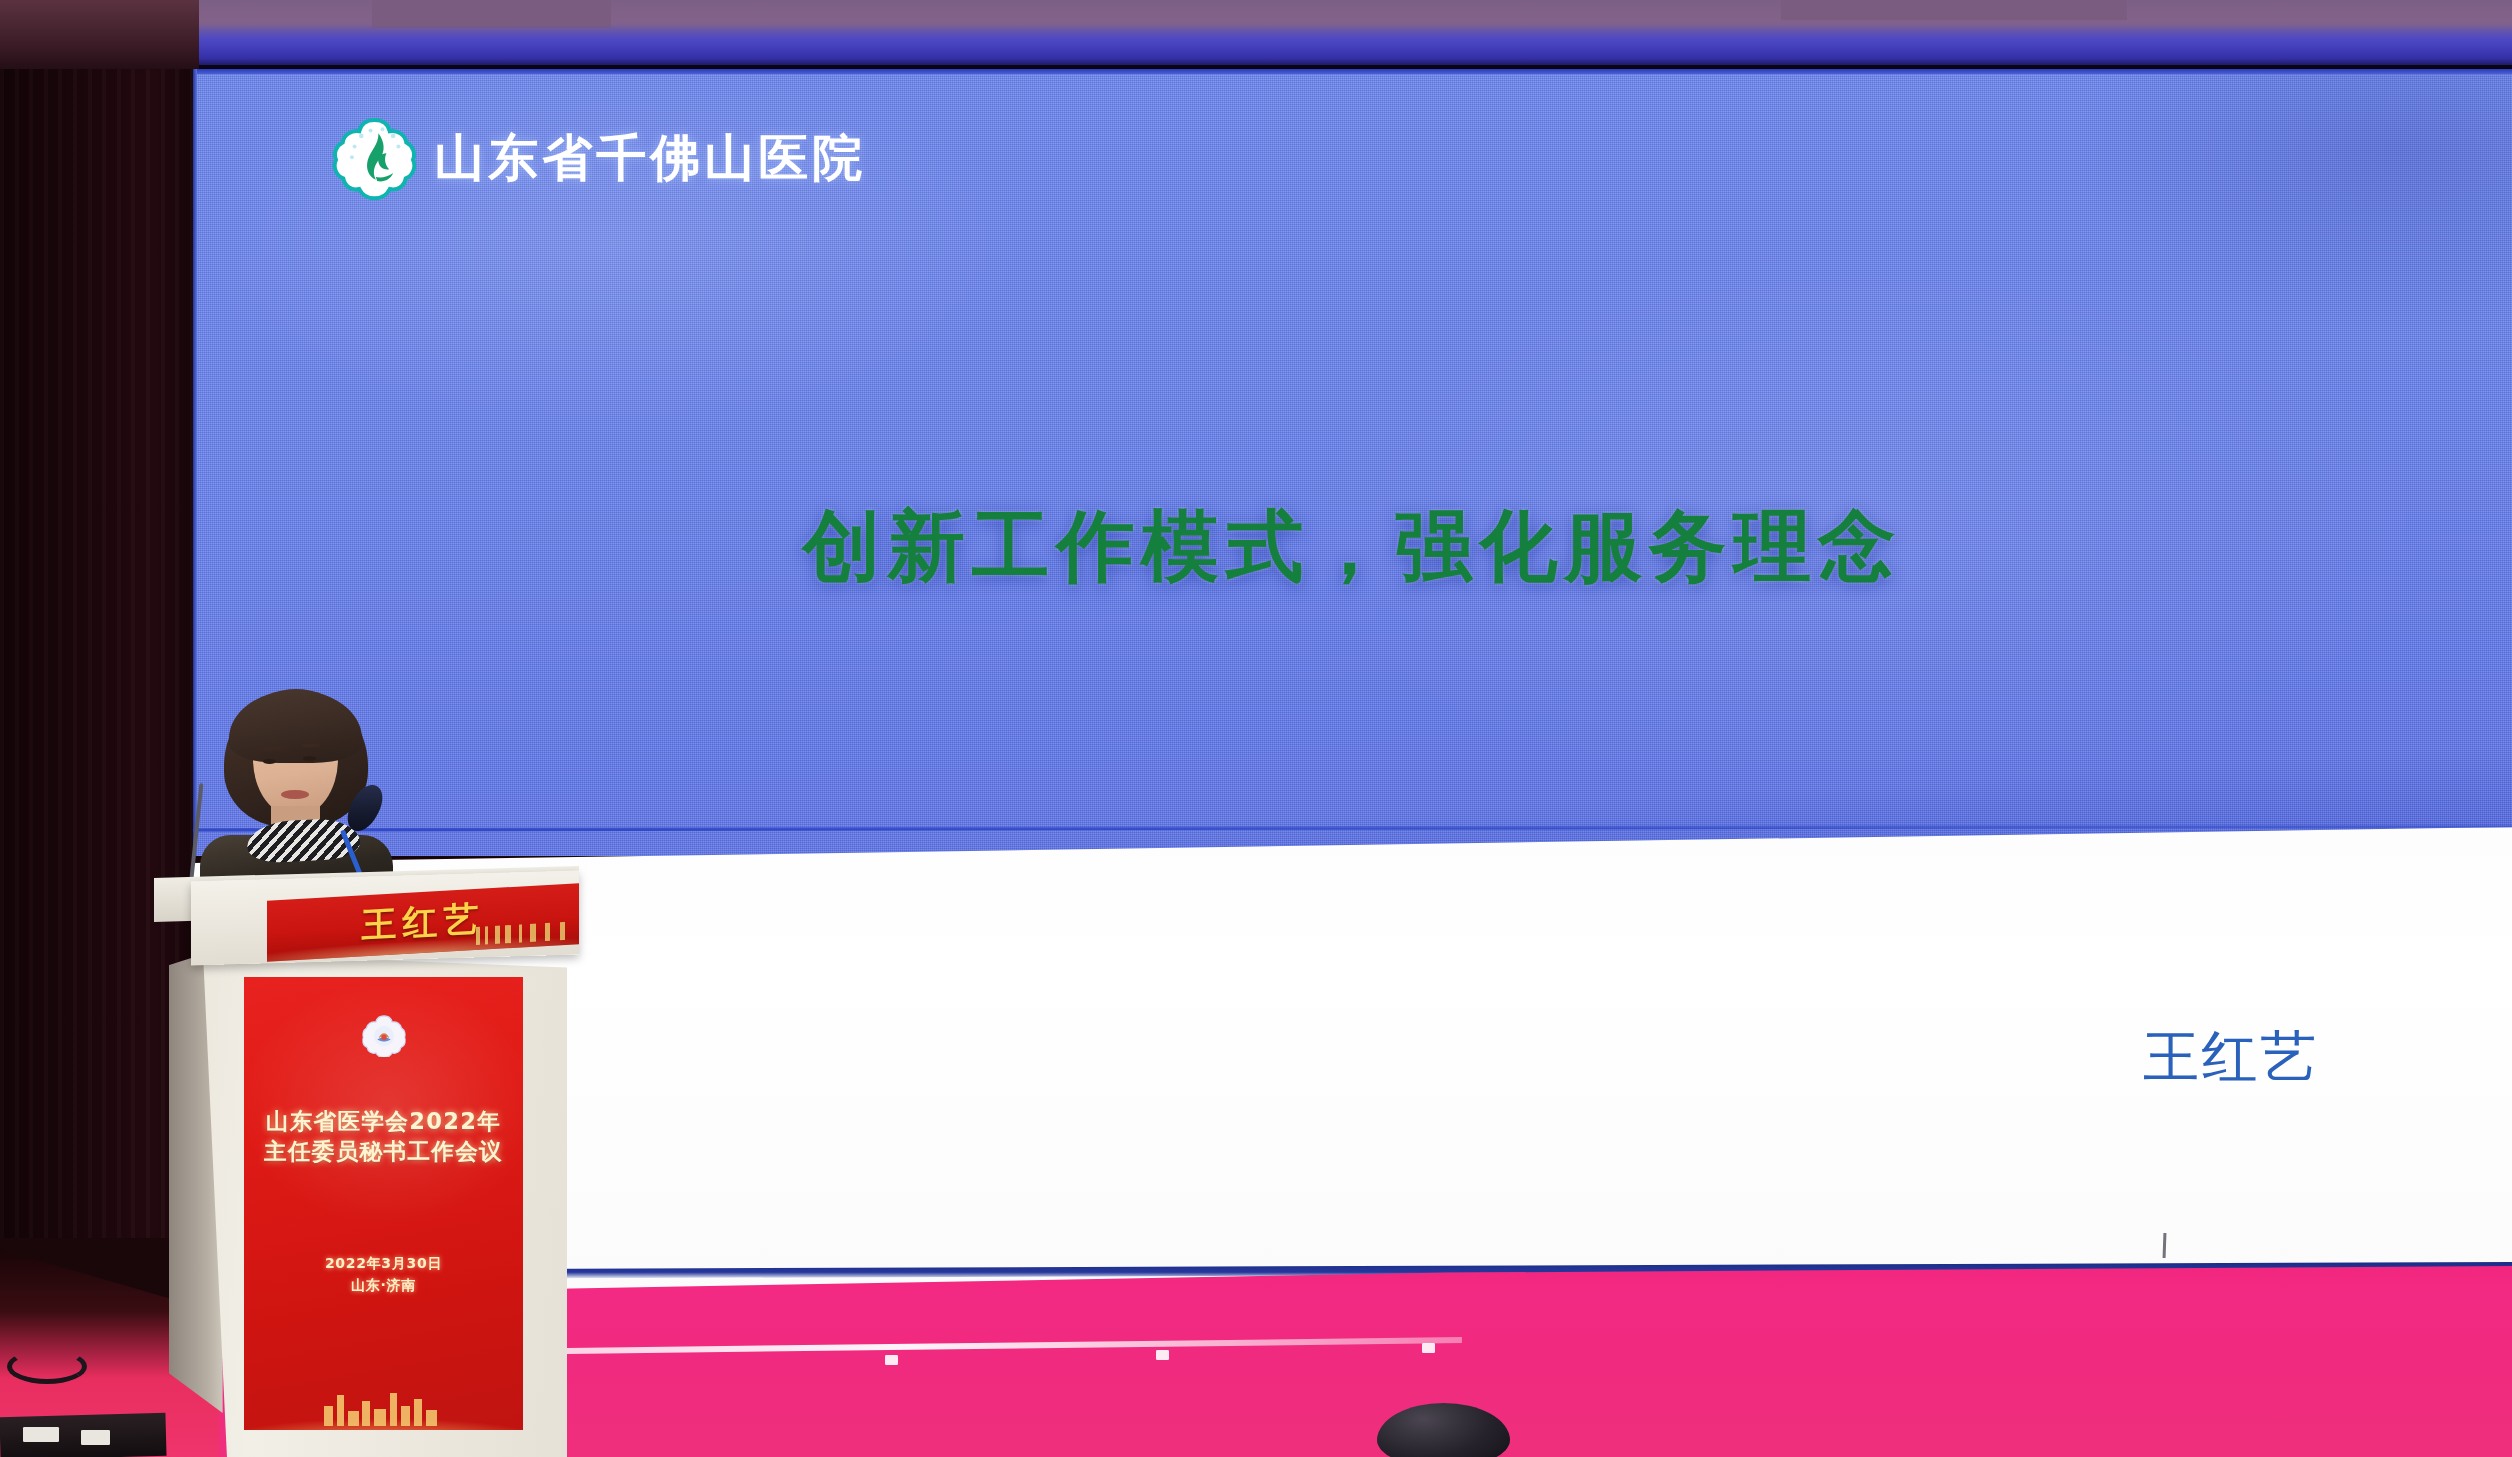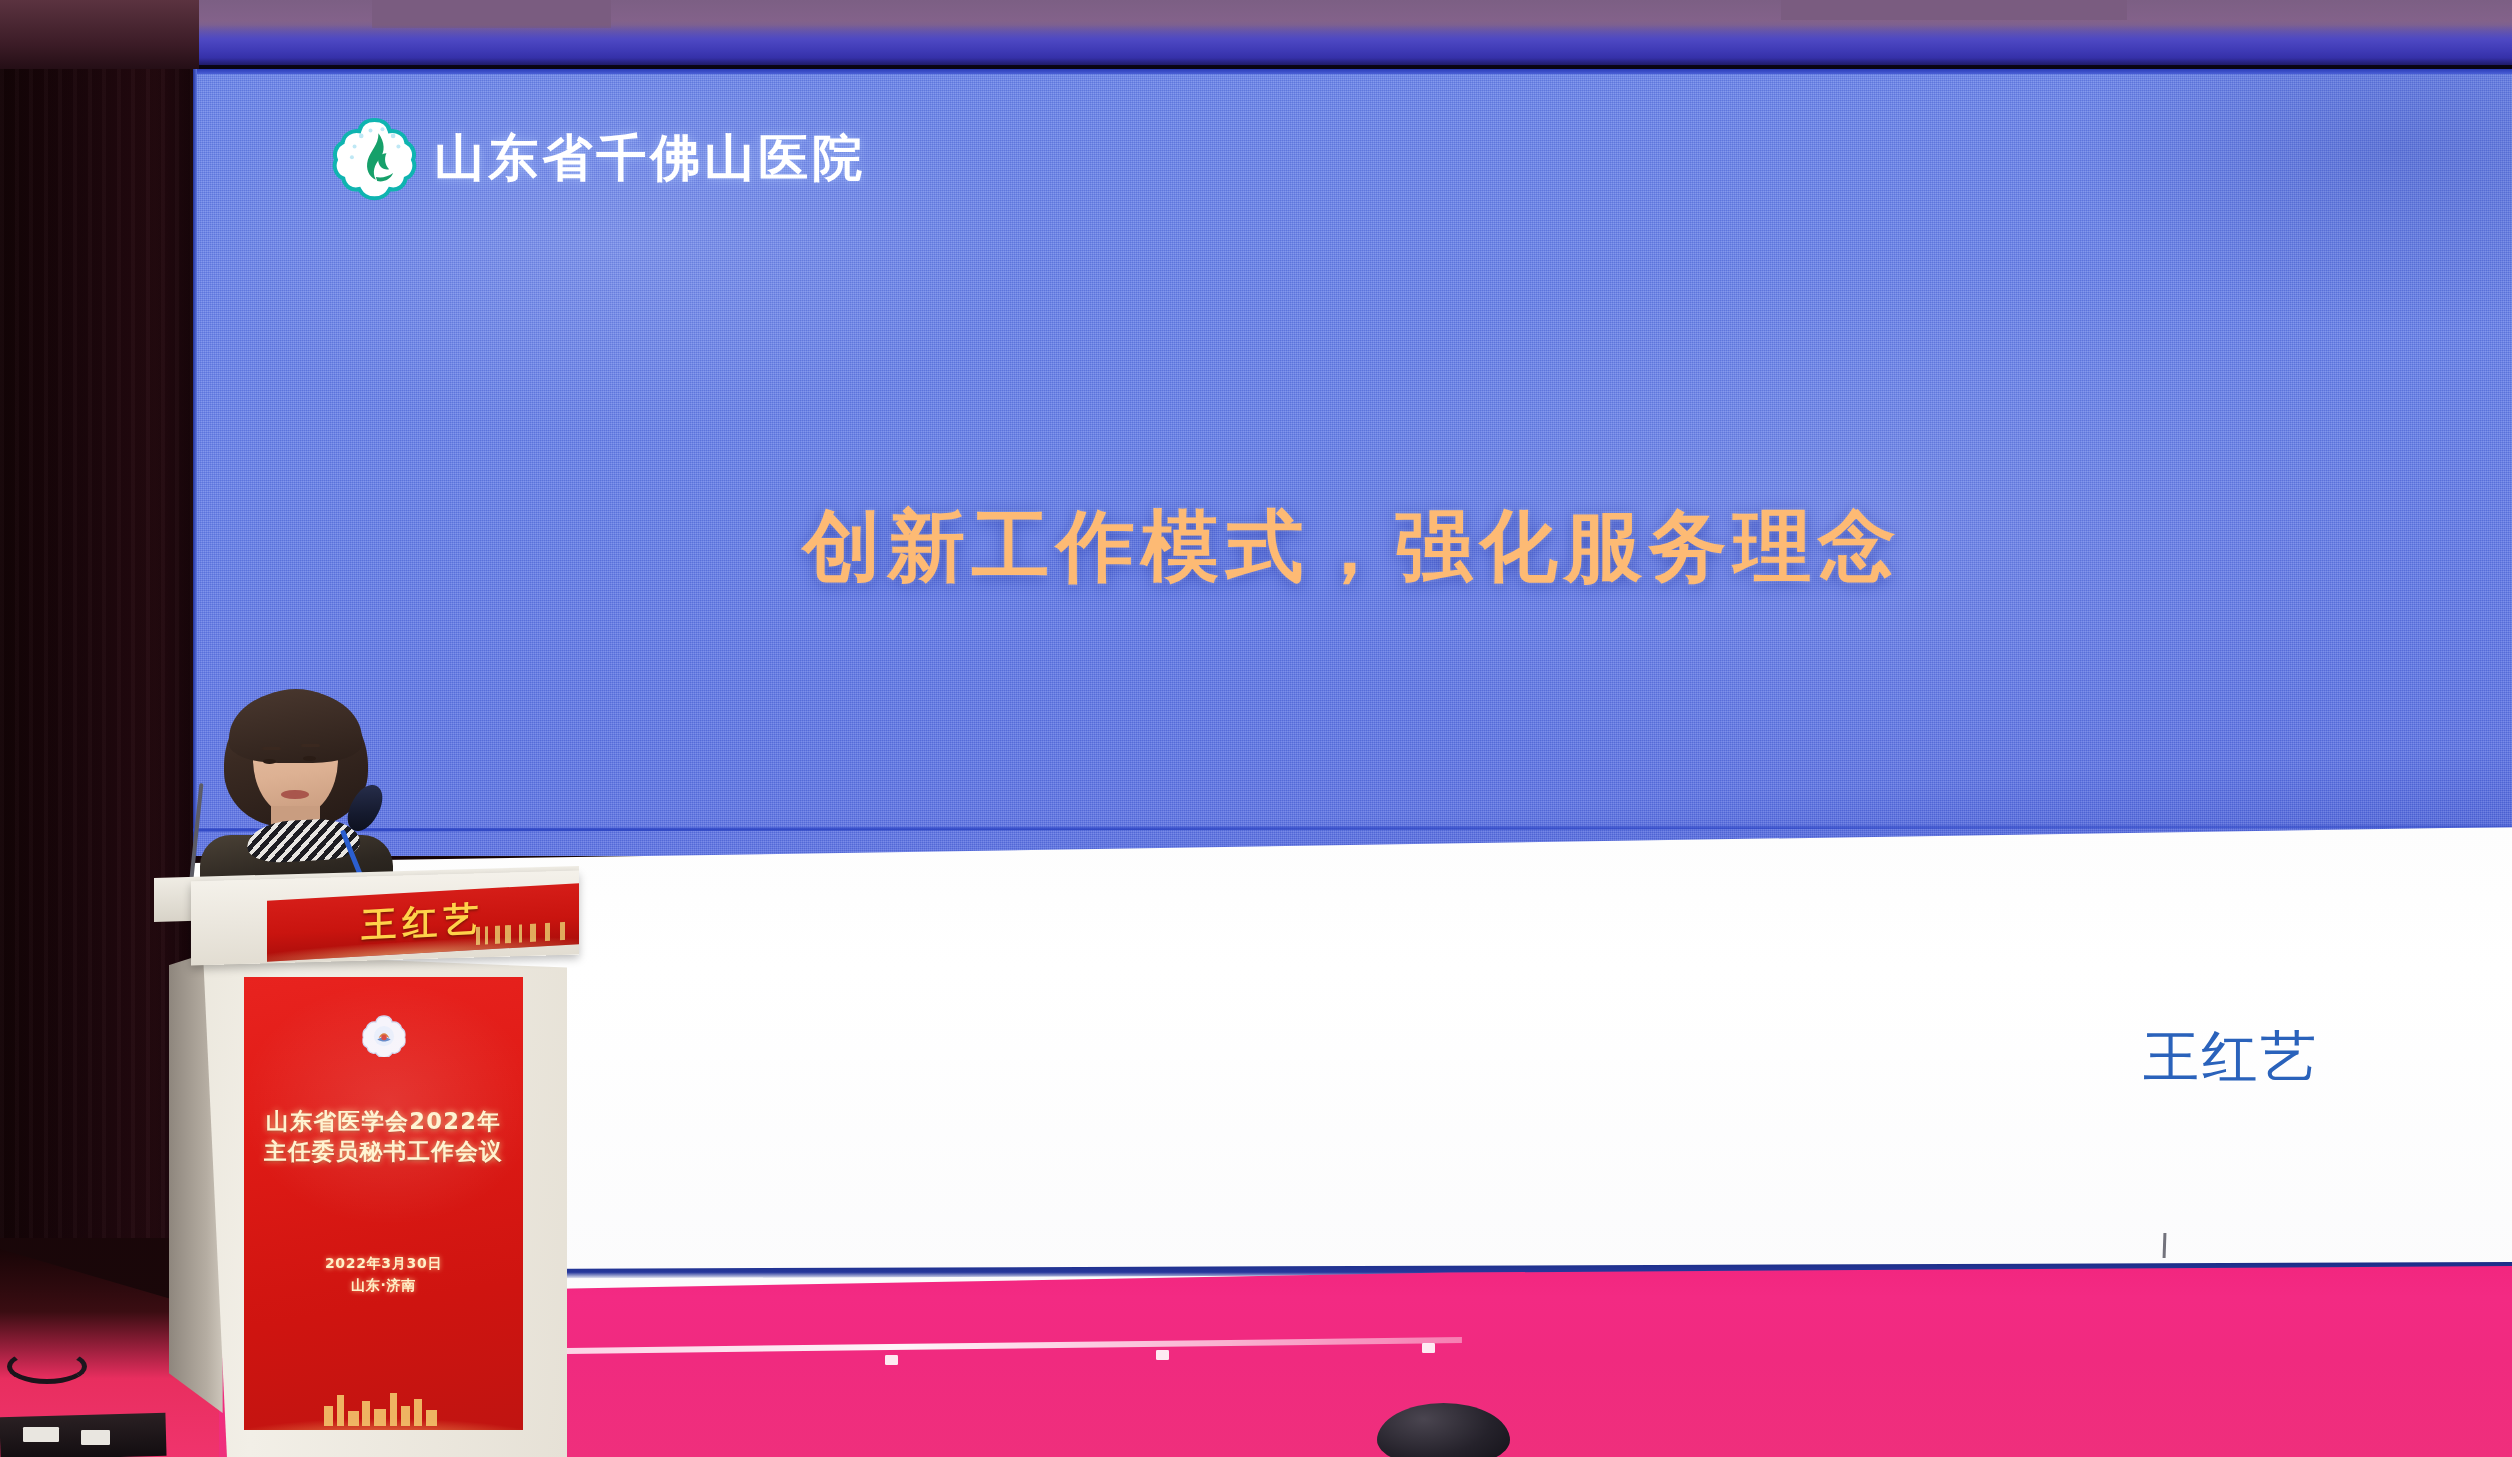--- a/index.html
+++ b/index.html
@@ -99,21 +99,21 @@
   .brand-name{
     color:#ffffff;font-size:50px;font-weight:700;letter-spacing:4px;
     text-shadow:0 0 9.3px rgba(180,205,255,.55);
     white-space:nowrap;
     font-family:"DejaVu Sans","Liberation Sans",sans-serif;
   }
 
   .slide-title{
     position:absolute;left:193px;right:0;top:495px;
     text-align:center;
-    color:#fdba74;
+    color:#15803d;
     font-size:78px;font-weight:700;letter-spacing:6.6px;
     text-shadow:0 2.7px 14.6px rgba(25,45,160,.55), 0 0 4px rgba(255,255,255,.35);
     font-family:"DejaVu Sans","Liberation Sans",sans-serif;
   }
 
   .slide-sub{
     position:absolute;right:140px;top:930px;
     text-align:right;
     color:#2a62bb;
     font-size:56px;font-weight:400;letter-spacing:2.7px;line-height:1.42;

